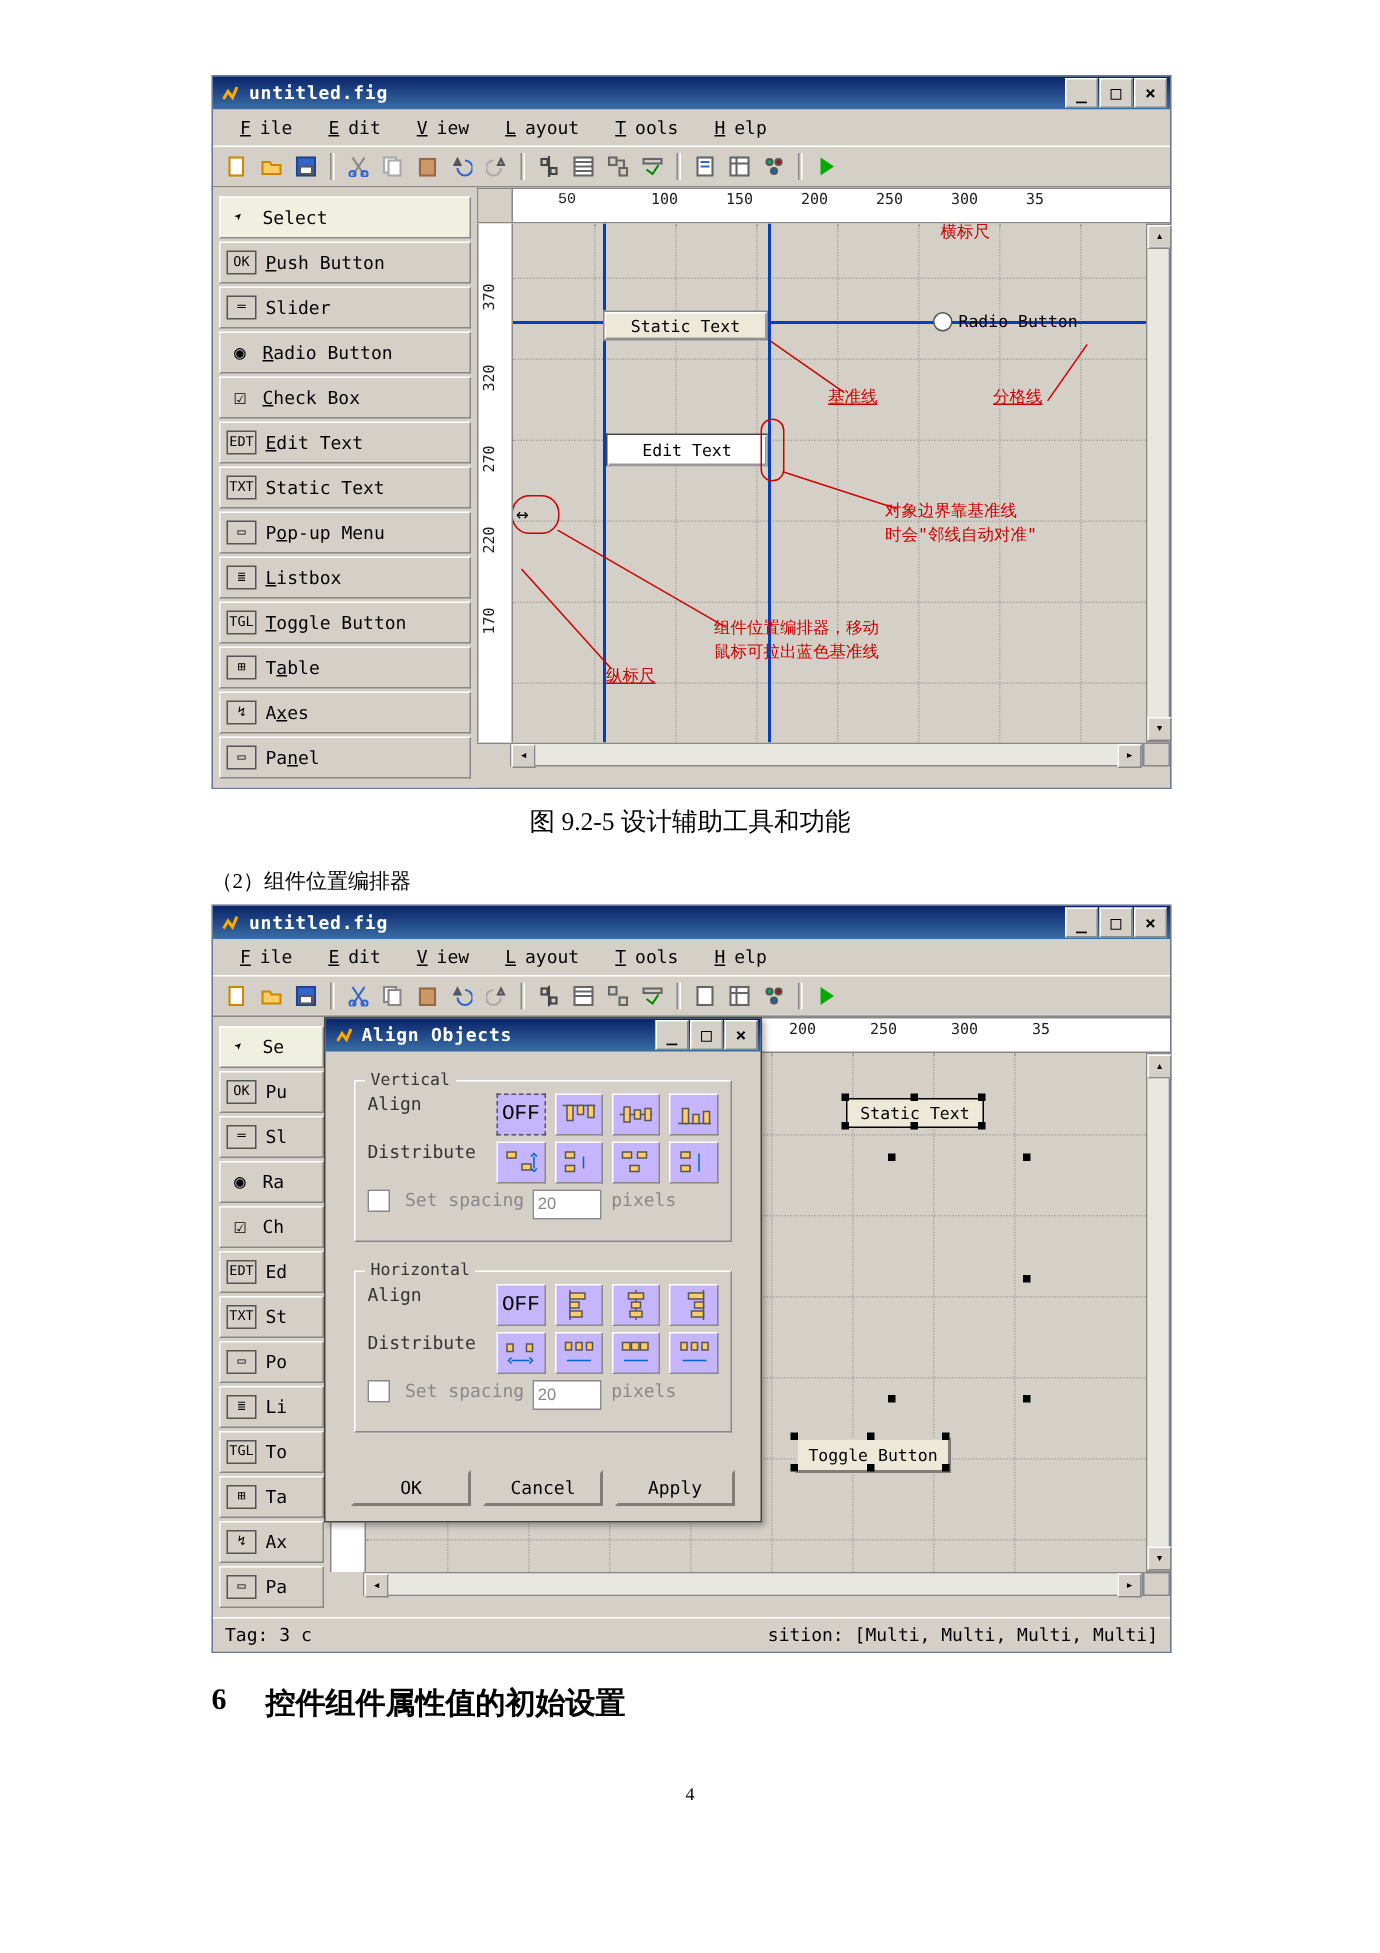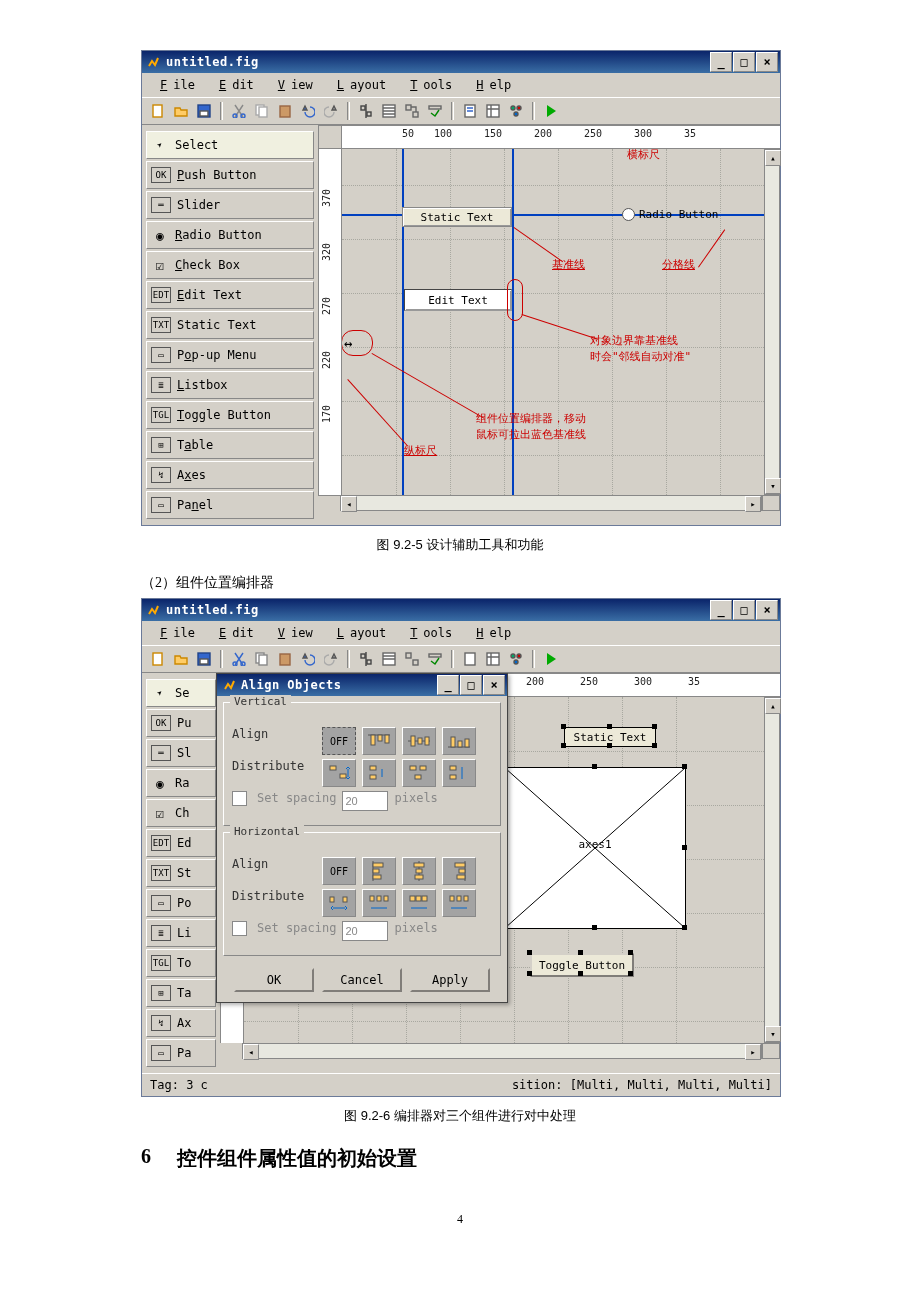--- a/index.html
+++ b/index.html
@@ -202,64 +202,65 @@
 .statusbar {
   background: #d4d0c8;
   border-top: 1px solid #fff;
   padding: 4px 8px;
   display: flex;
   gap: 18px;
   font-size: 12px;
 }
 .caption {
   text-align: center;
-  font-family: Liberation Sans, sans-serif;
-  font-size: 13px;
+  font-family: Liberation Serif, serif;
+  font-size: 17px;
   margin: 10px 0 20px;
 }
 .section-label {
   padding: 0 141px;
   font-family: "SimSun", serif;
   font-size: 14px;
   margin: 4px 0 6px;
 }
 .dialog {
   position: absolute;
   background: #d4d0c8;
   border: 1px solid #444;
   box-shadow: 2px 2px 4px rgba(0,0,0,0.3);
   font-family: "SimSun", monospace;
   font-size: 12px;
 }
 .dialog .titlebar { background: linear-gradient(to bottom, #0a246a, #3a6ea5); }
 .fieldset {
   border: 1px solid #888;
   border-top-color: #fff; border-left-color: #fff;
-  margin: 6px;
-  padding: 20px 8px 10px;
+  margin: 19px;
+  padding: 4px 8px 10px;
   position: relative;
 }
 .fieldset .legend {
   position: absolute;
   top: -8px; left: 6px;
   background: #d4d0c8;
   padding: 0 4px;
   font-size: 11px;
   color: #333;
 }
 .drow { display: flex; align-items: flex-start; gap: 6px; margin: 4px 0; }
 .drow .dlab { width: 84px; color: #333; }
 .dbtn {
   width: 32px; height: 26px;
   border: 1px solid #fff;
   border-right-color: #888; border-bottom-color: #888;
-  background: #a3a3a3;
+  background: #c4b5fd;
   display: flex; align-items: center; justify-content: center;
-  font-size: 10px;
+  font-size: 14px;
   cursor: pointer;
+  font-family: Liberation Mono, monospace;
 }
 .dcheck { width: 13px; height: 13px; border: 1px solid #888; background: #fff; margin-right: 4px; }
 .dinput { width: 40px; height: 18px; border: 1px solid #888; background: #fff; padding: 0 2px; font-size: 11px; color: #888; }
 .btn3d {
   border: 2px outset #d4d0c8;
   background: #d4d0c8;
   padding: 3px 0;
   width: 76px;
   text-align: center;
   cursor: pointer;
@@ -467,21 +468,21 @@
             <div class="pal-item">
               <div class="pal-icon">▭</div>
               <span class="lab">Pa<span class="ul">n</span>el</span>
             </div>
           </div>
 
         <div class="canvas-col">
           <div class="ruler-top">
             <div class="ruler-corner"></div>
             <div class="ruler-scale" id="rscale1">
-                <span class="tick" style="left: 60px;">50</span>
+                <span class="tick" style="left: 30px; font-family: Liberation Mono, monospace;">50</span>
                 <span class="tick" style="left: 92px;">100</span>
                 <span class="tick" style="left: 142px;">150</span>
                 <span class="tick" style="left: 192px;">200</span>
                 <span class="tick" style="left: 242px;">250</span>
                 <span class="tick" style="left: 292px;">300</span>
                 <span class="tick" style="left: 342px;">35</span>
               </div>
           </div>
           <div class="canvas-row">
             <div class="ruler-left" id="vscale1">
@@ -776,27 +777,20 @@
                 <div class="grid-v" style="left:432px"></div>
 
               <div class="canvas-obj" style="left:320px;top:30px;width:90px;height:18px;background:#ece9d8;display:flex;align-items:center;justify-content:center;font-size:11px">Static Text</div>
               <div class="sel-handle" style="left:317px;top:27px"></div>
                 <div class="sel-handle" style="left:363px;top:27px"></div>
                 <div class="sel-handle" style="left:408px;top:27px"></div>
               <div class="sel-handle" style="left:317px;top:46px"></div>
                 <div class="sel-handle" style="left:363px;top:46px"></div>
                 <div class="sel-handle" style="left:408px;top:46px"></div>
 
-              <div class="canvas-obj" style="left:260px;top:70px;width:180px;height:160px;background:#fff">
-                <svg width="180" height="160" style="position:absolute">
-                    <line x1="0" y1="0" x2="180" y2="160" stroke="#000"></line>
-                    <line x1="180" y1="0" x2="0" y2="160" stroke="#000"></line>
-                  </svg>
-                <div style="position:absolute;left:0;right:0;top:70px;text-align:center;font-size:11px">axes1</div>
-              </div>
               <div class="sel-handle" style="left:257px;top:67px"></div>
                 <div class="sel-handle" style="left:348px;top:67px"></div>
                 <div class="sel-handle" style="left:438px;top:67px"></div>
               <div class="sel-handle" style="left:257px;top:148px"></div>
                 <div class="sel-handle" style="left:438px;top:148px"></div>
               <div class="sel-handle" style="left:257px;top:228px"></div>
                 <div class="sel-handle" style="left:348px;top:228px"></div>
                 <div class="sel-handle" style="left:438px;top:228px"></div>
 
               <div class="canvas-obj" style="left:286px;top:256px;width:100px;height:20px;background:#ece9d8;display:flex;align-items:center;justify-content:center;font-size:11px;border:2px outset #d4d0c8">Toggle Button</div>
@@ -990,21 +984,20 @@
 
         <div style="display:flex;justify-content:center;gap:8px;padding:6px 0 10px">
           <div class="btn3d">OK</div>
           <div class="btn3d">Cancel</div>
           <div class="btn3d">Apply</div>
         </div>
       </div>
 
     </div>
   </div>
-  <div class="caption">图 9.2-6  编排器对三个组件进行对中处理</div>
 
   <div class="heading6">
     <span>6</span>
     <span>控件组件属性值的初始设置</span>
   </div>
 
   <div class="pagenum">4</div>
 </div>
 
 </body></html>

